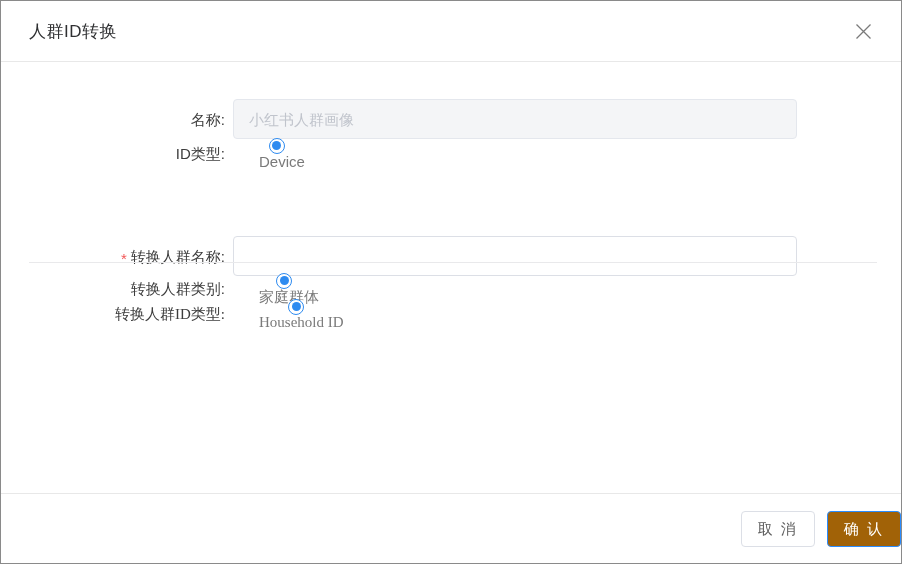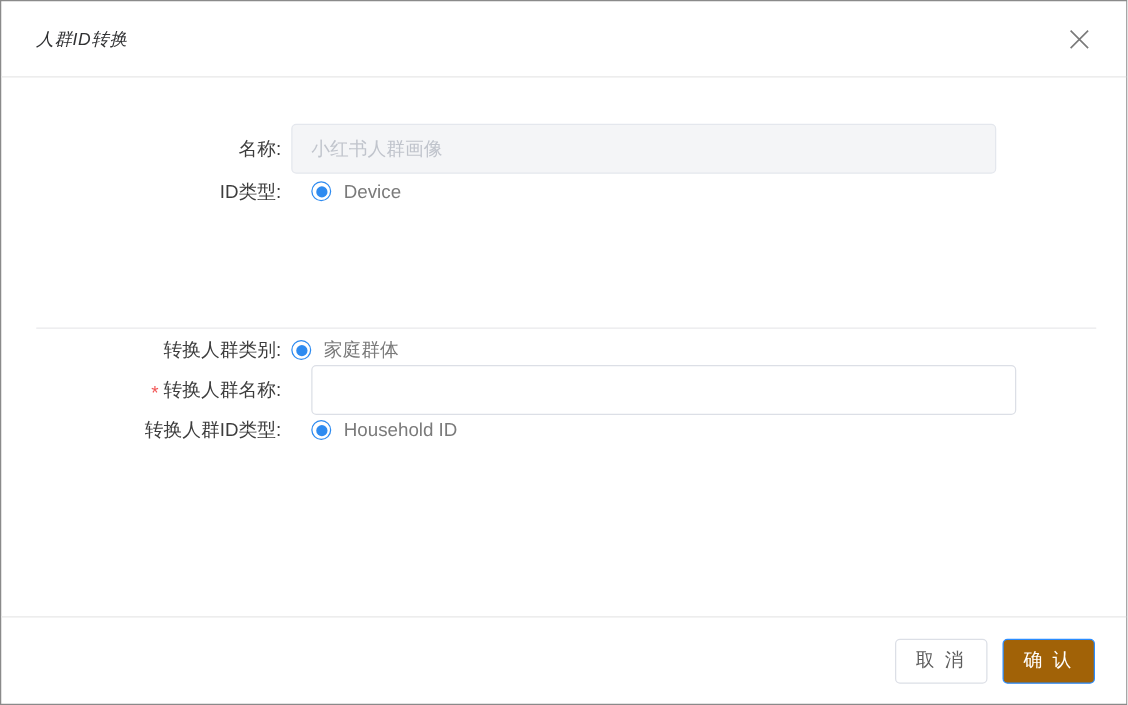--- a/index.html
+++ b/index.html
@@ -31,25 +31,24 @@
   .dialog-header {
     position: relative;
     height: 60px;
     flex: 0 0 60px;
     border-bottom: 1px solid #e8e8e8;
     display: flex;
     align-items: center;
   }
   .dialog-title {
     margin-left: 28px;
-    font-size: 14px;
+    font-size: 17px;
     color: #303133;
     letter-spacing: .5px;
     line-height: 1;
-    font-style: italic;
   }
   .close-btn {
     position: absolute;
     right: 20px;
     top: 12px;
     width: 36px;
     height: 36px;
     display: flex;
     align-items: center;
     justify-content: center;
@@ -69,21 +68,21 @@
     display: flex;
     align-items: center;
     margin-bottom: 0;
   }
   .form-row + .form-row { margin-top: 0; gap: 16px; }
 
   .row-name   { height: 42px; margin-top: 4px; }
   .row-idtype { height: 26px; margin-top: 28px; }
   .row-target-name { height: 38px; margin-top: 0; }
   .row-target-cat  { height: 26px; margin-top: 30px; }
-  .row-target-id   { height: 26px; margin-top: 44px; }
+  .row-target-id   { height: 26px; margin-top: 44px; font-family: Liberation Serif, serif; }
 
   .form-label {
     width: 232px;
     flex: 0 0 232px;
     text-align: right;
     padding-right: 8px;
     box-sizing: border-box;
     font-size: 15px;
     color: #3d3d3d;
     line-height: 1;
@@ -124,20 +123,21 @@
     cursor: not-allowed;
   }
   .text-input.disabled::placeholder { color: #c0c4cc; }
 
   
   .radio {
     display: inline-flex;
     align-items: center;
     cursor: pointer;
     user-select: none;
+    flex-direction: column;
   }
   .radio-dot {
     width: 16px;
     height: 16px;
     box-sizing: border-box;
     border-radius: 50%;
     border: 1px solid #2e8bf0;
     background: #ffffff;
     position: relative;
     flex: 0 0 16px;
@@ -173,21 +173,20 @@
   }
 
   
   .dialog-footer {
     flex: 0 0 70px;
     height: 70px;
     border-top: 1px solid #e8e8e8;
     display: flex;
     align-items: center;
     justify-content: flex-end;
-    padding-right: 25px;
     box-sizing: border-box;
   }
   .btn {
     height: 36px;
     min-width: 72px;
     box-sizing: border-box;
     border-radius: 4px;
     font-size: 15px;
     font-family: "Liberation Sans", "DejaVu Sans", sans-serif;
     letter-spacing: 2px;
@@ -241,39 +240,39 @@
           <span class="radio-dot"></span>
           <span class="radio-label">Device</span>
         </span>
       </div>
     </div>
 
     <div class="section-divider"></div>
 
     <div style="height:71px"></div>
 
+    <div class="form-row row-target-name">
+      <div class="form-label">
+        <span class="required-star">*</span><span>转换人群名称:</span>
+      </div>
+      <div class="field">
+        <input class="text-input" type="text" placeholder="" style="">
+      </div>
+    </div>
+
     <div class="form-row row-target-cat">
       <div class="form-label">转换人群类别:</div>
       <div class="field">
         <span class="radio">
           <span class="radio-dot"></span>
           <span class="radio-label">家庭群体</span>
         </span>
       </div>
     </div>
 
-    <div class="form-row row-target-name">
-      <div class="form-label">
-        <span class="required-star">*</span><span>转换人群名称:</span>
-      </div>
-      <div class="field">
-        <input class="text-input" type="text" placeholder="" style="">
-      </div>
-    </div>
-
     <div class="form-row row-target-id">
       <div class="form-label">转换人群ID类型:</div>
       <div class="field">
         <span class="radio">
           <span class="radio-dot"></span>
           <span class="radio-label">Household ID</span>
         </span>
       </div>
     </div>
 

